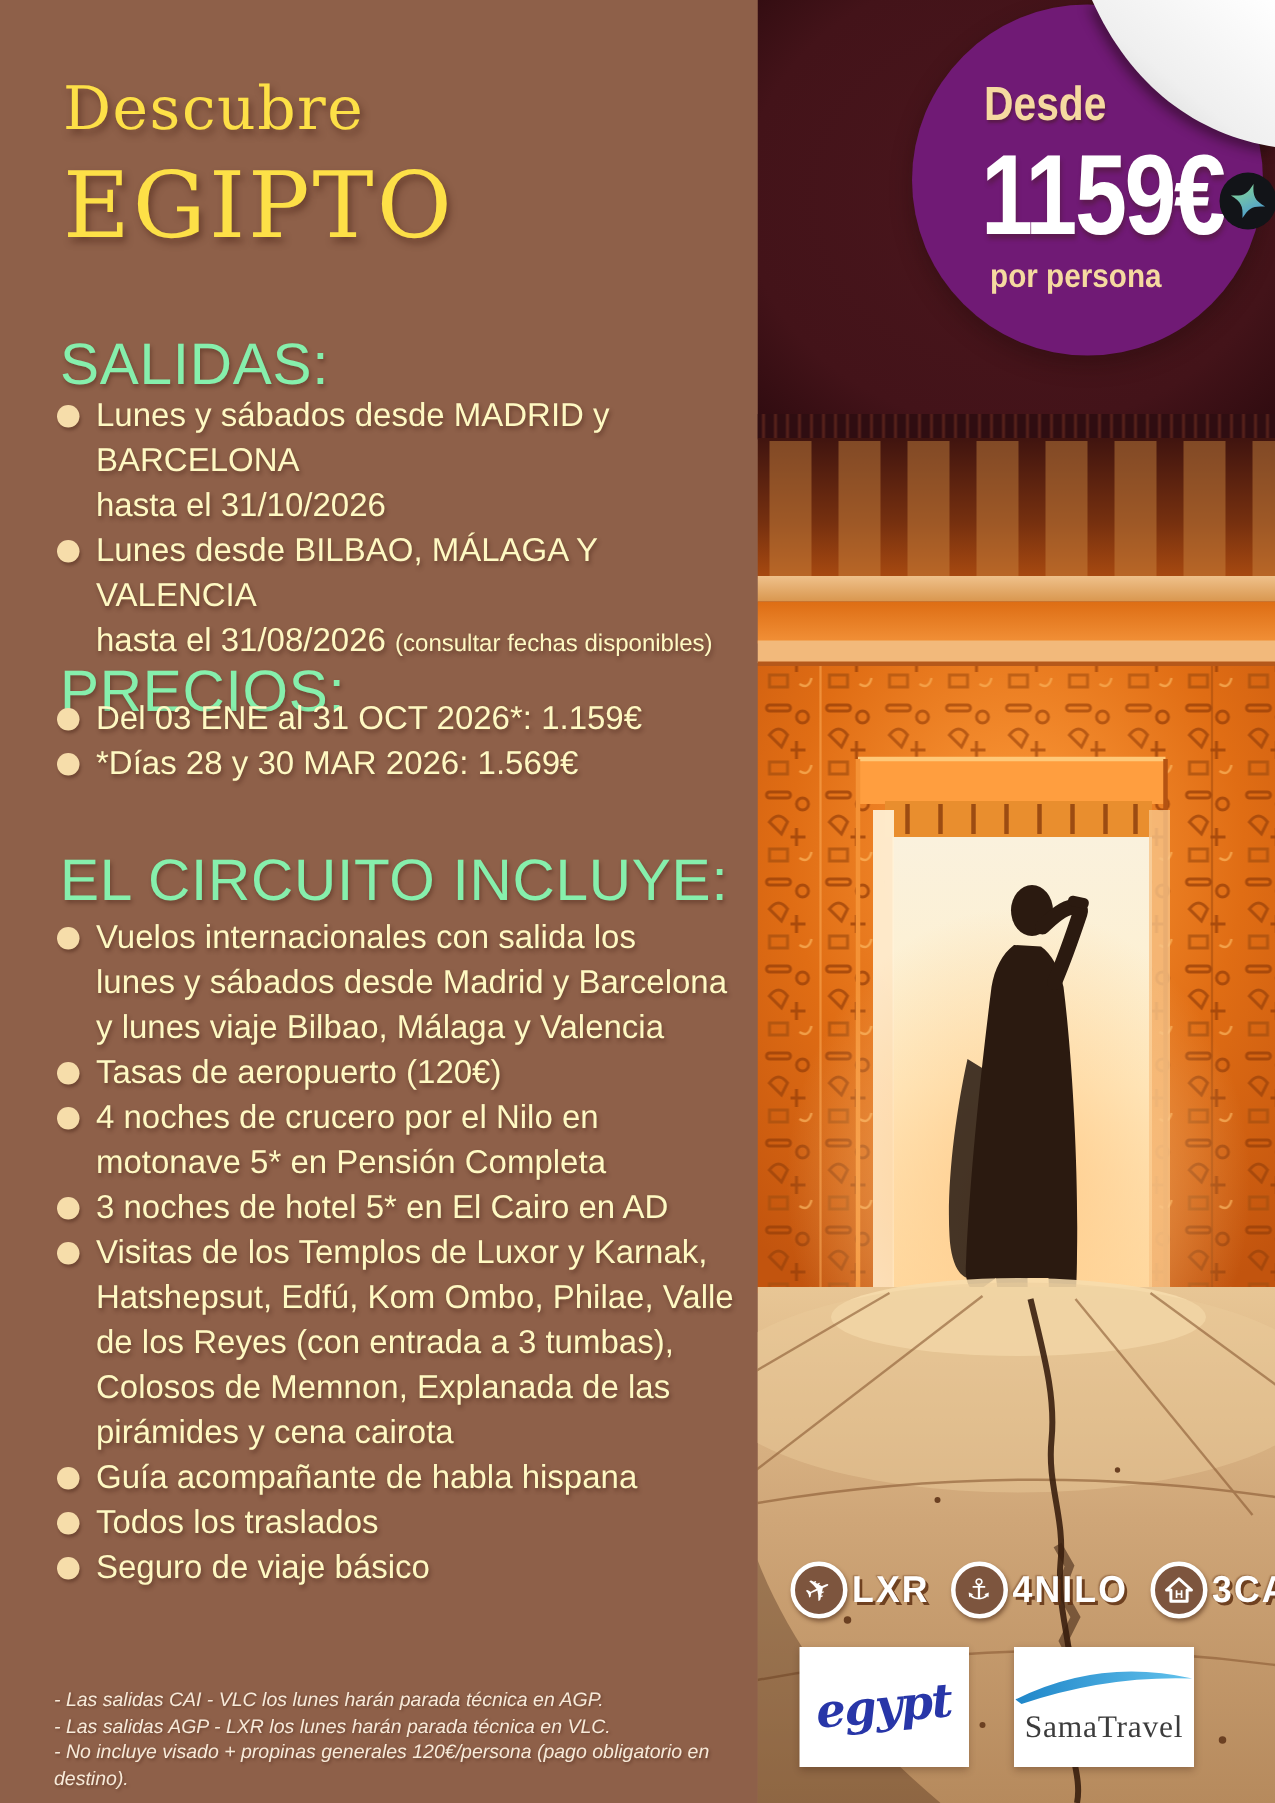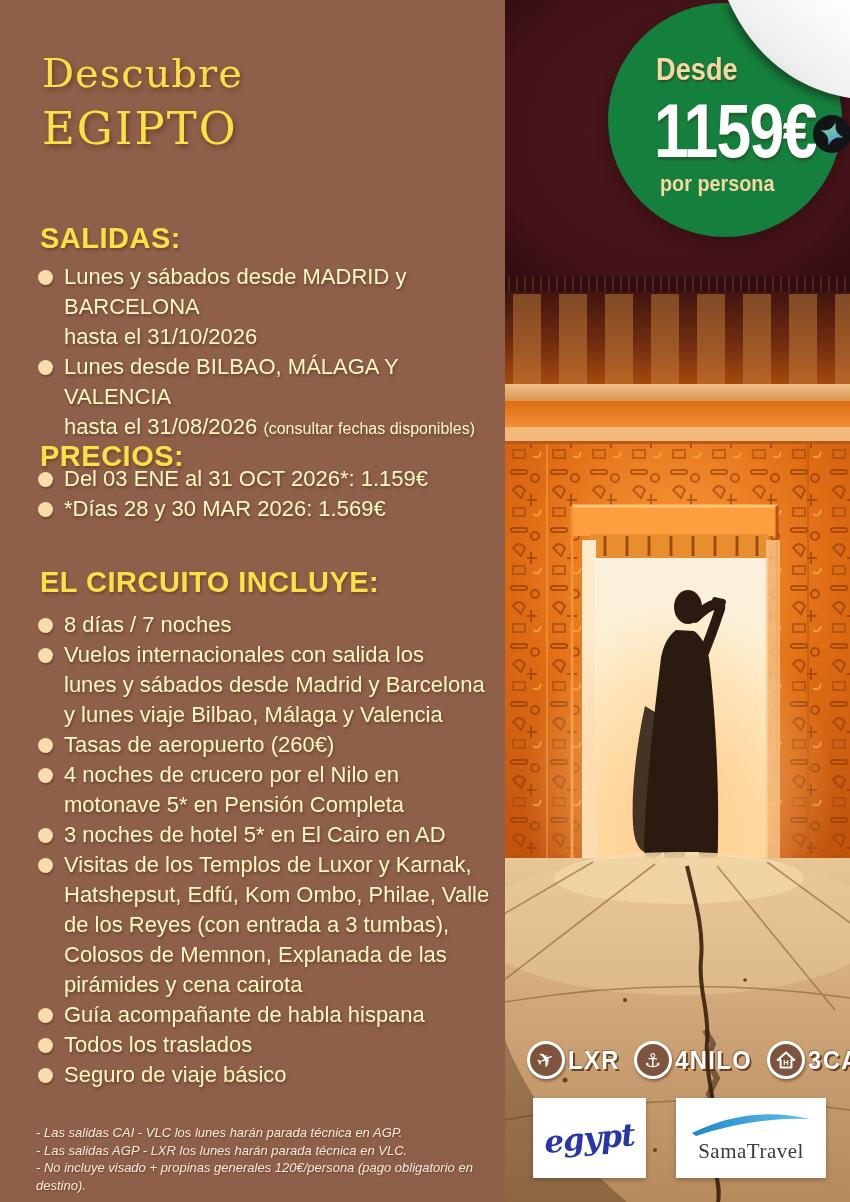--- a/index.html
+++ b/index.html
@@ -3,42 +3,42 @@
 <meta charset="utf-8">
 <style>
   * { margin:0; padding:0; box-sizing:border-box; }
   html,body { width:850px; height:1202px; overflow:hidden; }
   body { position:relative; background:#8e6049; font-family:"Liberation Sans", sans-serif; }
 
   
   .title { position:absolute; left:42px; top:50px; color:#fde047;
            font-family:"DejaVu Serif", serif; text-shadow:2px 3px 5px rgba(70,32,20,.5); }
   .title .l1 { font-size:40px; font-weight:400; letter-spacing:1px; }
-  .title .l2 { font-size:45px; font-weight:400; letter-spacing:2px; margin-top:6px; }
-
-  .sec-head { position:absolute; left:40px; color:#fde047; font-size:29px; font-weight:700;
+  .title .l2 { font-size:61px; font-weight:400; letter-spacing:2px; margin-top:6px; }
+
+  .sec-head { position:absolute; left:40px; color:#86efac; font-size:39px; font-weight:400;
               letter-spacing:.5px; text-shadow:1px 2px 3px rgba(60,25,15,.4); }
   .blist { position:absolute; left:38px; width:462px; }
   .bitem { display:flex; align-items:flex-start; }
   .bullet { width:15px; height:15px; border-radius:50%; background:#f6ddaa; flex:0 0 15px;
             margin:8px 11px 0 0; box-shadow:1px 2px 2px rgba(60,25,15,.35); }
   .btext { color:#fef9c3; font-size:22px; line-height:30px; white-space:pre-line;
            text-shadow:1px 2px 3px rgba(60,25,15,.45); }
   .btext .small { font-size:16px; }
 
   .footnotes { position:absolute; left:36px; top:1124px; width:470px; color:#f7ead9;
                font-size:13px; line-height:17.5px; font-style:italic;
                text-shadow:1px 1px 2px rgba(60,25,15,.4); }
 
   
   .photo { position:absolute; left:505px; top:0; width:345px; height:1202px; }
 
   
   .badge-circle { position:absolute; left:608px; top:3px; width:234px; height:234px;
-                  border-radius:50%; background:#15803d; box-shadow:0 6px 14px rgba(30,8,8,.35);text-align:center; }
+                  border-radius:50%; background:#701a75; box-shadow:0 6px 14px rgba(30,8,8,.35);text-align:center; }
   .badge-desde { position:absolute; left:48px; top:48px; color:#f5d9a0; font-size:32px;
                  font-weight:700; transform:scaleX(.85); transform-origin:left;
                  text-shadow:1px 2px 2px rgba(60,25,15,.4); }
   .badge-price { position:absolute; left:46px; top:84px; color:#ffffff; font-size:76px;
                  font-weight:800; letter-spacing:-2px; transform:scaleX(.82); transform-origin:left;
                  text-shadow:1px 3px 3px rgba(60,25,15,.35); }
   .badge-per   { position:absolute; left:52px; top:168px; color:#f5d9a0; font-size:22px;
                  font-weight:700; transform:scaleX(.9); transform-origin:left; }
   .corner-flap { position:absolute; left:724px; top:0; width:126px; height:108px;
                  filter:drop-shadow(-3px 4px 4px rgba(20,5,5,.45)); }
@@ -55,21 +55,21 @@
   .stat-label { color:#ffffff; font-size:25px; font-weight:800; letter-spacing:1.5px;
                 transform:scaleX(.95); transform-origin:left;
                 text-shadow:2px 2px 0 rgba(95,48,18,.85), -1px -1px 1px rgba(95,48,18,.4); }
 
   
   .logo-box { position:absolute; background:#ffffff; display:flex; align-items:center;
               justify-content:center; box-shadow:0 2px 5px rgba(50,20,10,.3); }
   .logo-egypt { left:533px; top:1098px; width:113px; height:80px; }
   .egypt-text { font-family:"DejaVu Serif", serif; font-style:italic; font-weight:700;
                 font-size:31px; color:#2836a8; transform:rotate(-5deg); letter-spacing:-1px; }
-  .logo-sama { left:676px; top:1098px; width:150px; height:80px; flex-direction:column; gap:2px; }
+  .logo-sama { left:676px; top:1098px; width:120px; height:80px; flex-direction:column; gap:2px; }
   .sama-text { font-family:"Liberation Serif", serif; font-size:21px; color:#3c3c3c;
                letter-spacing:.5px; }
 </style>
 </head>
 <body>
 
 <div class="photo">
 <svg width="345" height="1202" viewBox="0 0 345 1202">
   <defs>
     <radialGradient id="vign" cx="50%" cy="45%" r="75%">
@@ -261,31 +261,27 @@
   <div class="bitem">
     <span class="bullet"></span>
     <div class="btext">*Días 28 y 30 MAR 2026: 1.569€</div>
   </div>
 </div>
 
 <div class="sec-head" style="top:566px;">EL CIRCUITO INCLUYE:</div>
 <div class="blist" style="top:610px;">
   <div class="bitem">
       <span class="bullet"></span>
-      <div class="btext">8 días / 7 noches</div>
-    </div>
-  <div class="bitem">
-      <span class="bullet"></span>
       <div class="btext">Vuelos internacionales con salida los
 lunes y sábados desde Madrid y Barcelona
 y lunes viaje Bilbao, Málaga y Valencia</div>
     </div>
   <div class="bitem">
       <span class="bullet"></span>
-      <div class="btext">Tasas de aeropuerto (260€)</div>
+      <div class="btext">Tasas de aeropuerto (120€)</div>
     </div>
   <div class="bitem">
       <span class="bullet"></span>
       <div class="btext">4 noches de crucero por el Nilo en
 motonave 5* en Pensión Completa</div>
     </div>
   <div class="bitem">
       <span class="bullet"></span>
       <div class="btext">3 noches de hotel 5* en El Cairo en AD</div>
     </div>

